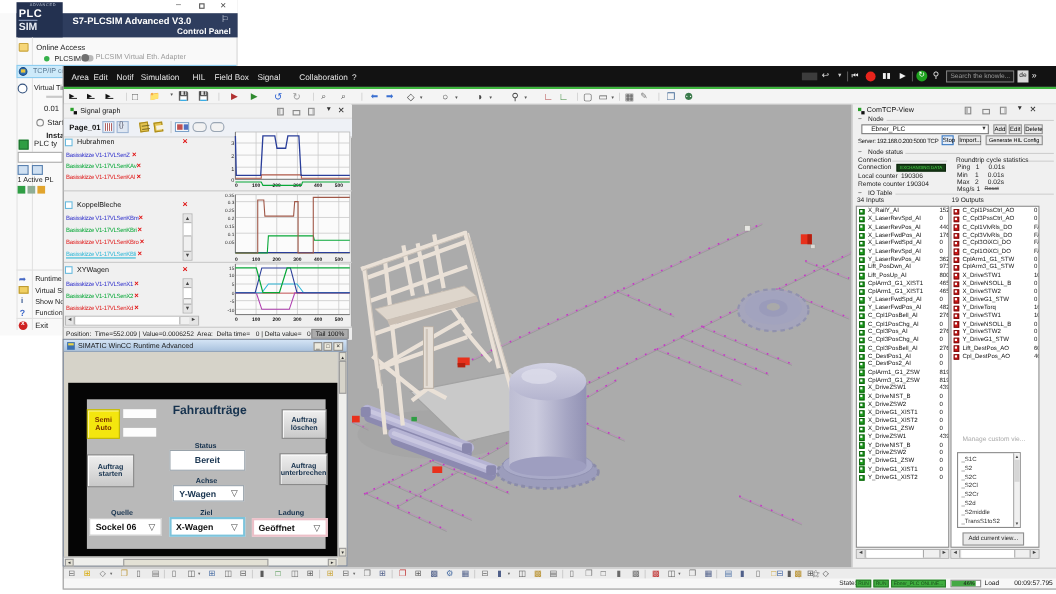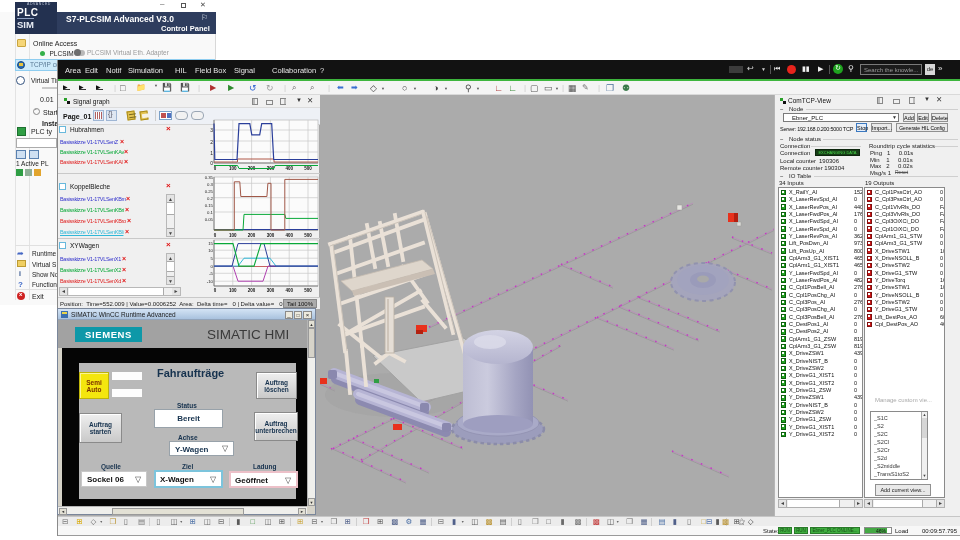--- a/index.html
+++ b/index.html
@@ -947,24 +947,20 @@
   <div class="a" style="left:0;top:0;width:257px;height:11px;background:linear-gradient(180deg,#d4e4f5,#a9c2de);border-bottom:1px solid #92a4ba;">
     <div class="a" style="left:3px;top:2px;width:7px;height:7px;background:#3a6fb0;">
         <div class="a" style="left:1px;top:1px;width:5px;height:2px;background:#e8d44a;"></div>
       </div>
     <div class="tx" style="left:13px;top:2px;font-size:6.5px;color:#1a1a1a;">SIMATIC WinCC Runtime Advanced</div>
     <div class="a" style="left:227px;top:1.5px;width:8px;height:8px;background:#ece9dd;border:1px solid #8a8a8a;font-size:6px;line-height:6px;text-align:center;color:#222;">_</div>
     <div class="a" style="left:236px;top:1.5px;width:8px;height:8px;background:#ece9dd;border:1px solid #8a8a8a;font-size:5px;line-height:7px;text-align:center;color:#222;">□</div>
     <div class="a" style="left:245px;top:1.5px;width:9px;height:8px;background:#ece9dd;border:1px solid #8a8a8a;font-size:6px;line-height:7px;text-align:center;color:#222;">×</div>
   </div>
 
-  <div class="a" style="left:0;top:11px;width:249px;height:28px;background:#a2a2a2;">
-    <div class="a" style="left:17px;top:7px;width:67px;height:15px;background:#0e98a8;color:#fff;font-weight:bold;font-size:9.5px;text-align:center;line-height:15px;letter-spacing:.6px;">SIEMENS</div>
-    <div class="tx" style="left:149px;top:7px;font-size:13.5px;color:#3a3a3a;">SIMATIC HMI</div>
-  </div>
 
   <div class="a" style="left:4px;top:39px;width:245px;height:158px;background:#050505;">
 
     <div class="a" style="left:17px;top:15px;width:217px;height:136px;background:#b9b9b9;">
       <div class="tx" style="left:78px;top:4px;font-size:11px;font-weight:bold;color:#16324e;">Fahraufträge</div>
 
       <div class="a" style="left:0px;top:9px;width:30px;height:27px;background:#f4e60e;border:1px solid #bdb40a;box-shadow:inset 1px 1px 0 #fbf594;">
         <div style="font-size:6.5px;font-weight:bold;color:#7a3000;text-align:center;margin-top:7px;line-height:6.5px;">Semi<br>Auto</div>
       </div>
 
@@ -978,21 +974,21 @@
       <div class="a" style="left:75px;top:46px;width:69px;height:19px;background:#fff;border:1px solid #98a2aa;font-size:8px;font-weight:bold;color:#16324e;text-align:center;line-height:18px;">Bereit</div>
 
       <div class="a" style="left:0px;top:50px;width:43px;height:30px;background:linear-gradient(180deg,#efefef,#c9c9c9);border:1px solid #8a8a8a;box-shadow:inset 1px 1px 0 #fff;">
         <div style="font-size:6.5px;font-weight:bold;color:#16324e;text-align:center;margin-top:8px;line-height:6.5px;">Auftrag<br>starten</div>
       </div>
 
       <div class="a" style="left:175px;top:49px;width:44px;height:29px;background:linear-gradient(180deg,#efefef,#c9c9c9);border:1px solid #8a8a8a;box-shadow:inset 1px 1px 0 #fff;">
         <div style="font-size:6.5px;font-weight:bold;color:#16324e;text-align:center;margin-top:8px;line-height:6.5px;">Auftrag<br>unterbrechen</div>
       </div>
       <div class="tx" style="left:99px;top:71px;font-size:6.5px;font-weight:bold;color:#16324e;">Achse</div>
-      <div class="a" style="left:78px;top:78px;width:65px;height:15px;background:#fff;border:1px solid #98a2aa;margin-left:12px;">
+      <div class="a" style="left:78px;top:78px;width:65px;height:15px;background:#fff;border:1px solid #98a2aa;">
         <div class="tx" style="left:5px;top:3px;font-size:8px;font-weight:bold;color:#16324e;">Y-Wagen</div>
         <div class="tx" style="left:52px;top:2px;font-size:8px;color:#444;">▽</div>
       </div>
       <div class="tx" style="left:22px;top:100px;font-size:6.5px;font-weight:bold;color:#16324e;">Quelle</div>
       <div class="tx" style="left:103px;top:100px;font-size:6.5px;font-weight:bold;color:#16324e;">Ziel</div>
       <div class="tx" style="left:174px;top:100px;font-size:6.5px;font-weight:bold;color:#16324e;">Ladung</div>
       <div class="a" style="left:2px;top:108px;width:66px;height:16px;background:#fff;border:1px solid #c8c8c8;">
         <div class="tx" style="left:5px;top:3px;font-size:8px;font-weight:bold;color:#111;">Sockel 06</div>
         <div class="tx" style="left:53px;top:3px;font-size:8px;color:#444;">▽</div>
       </div>

